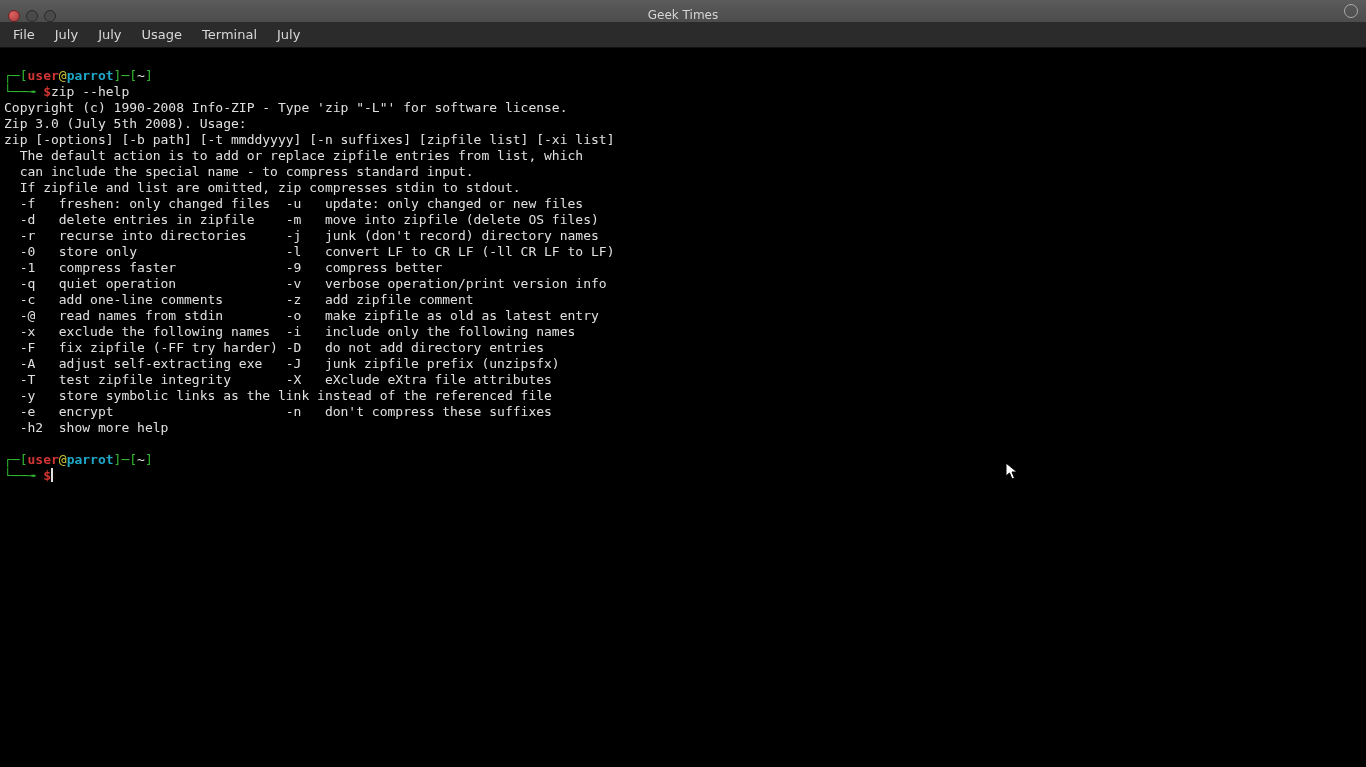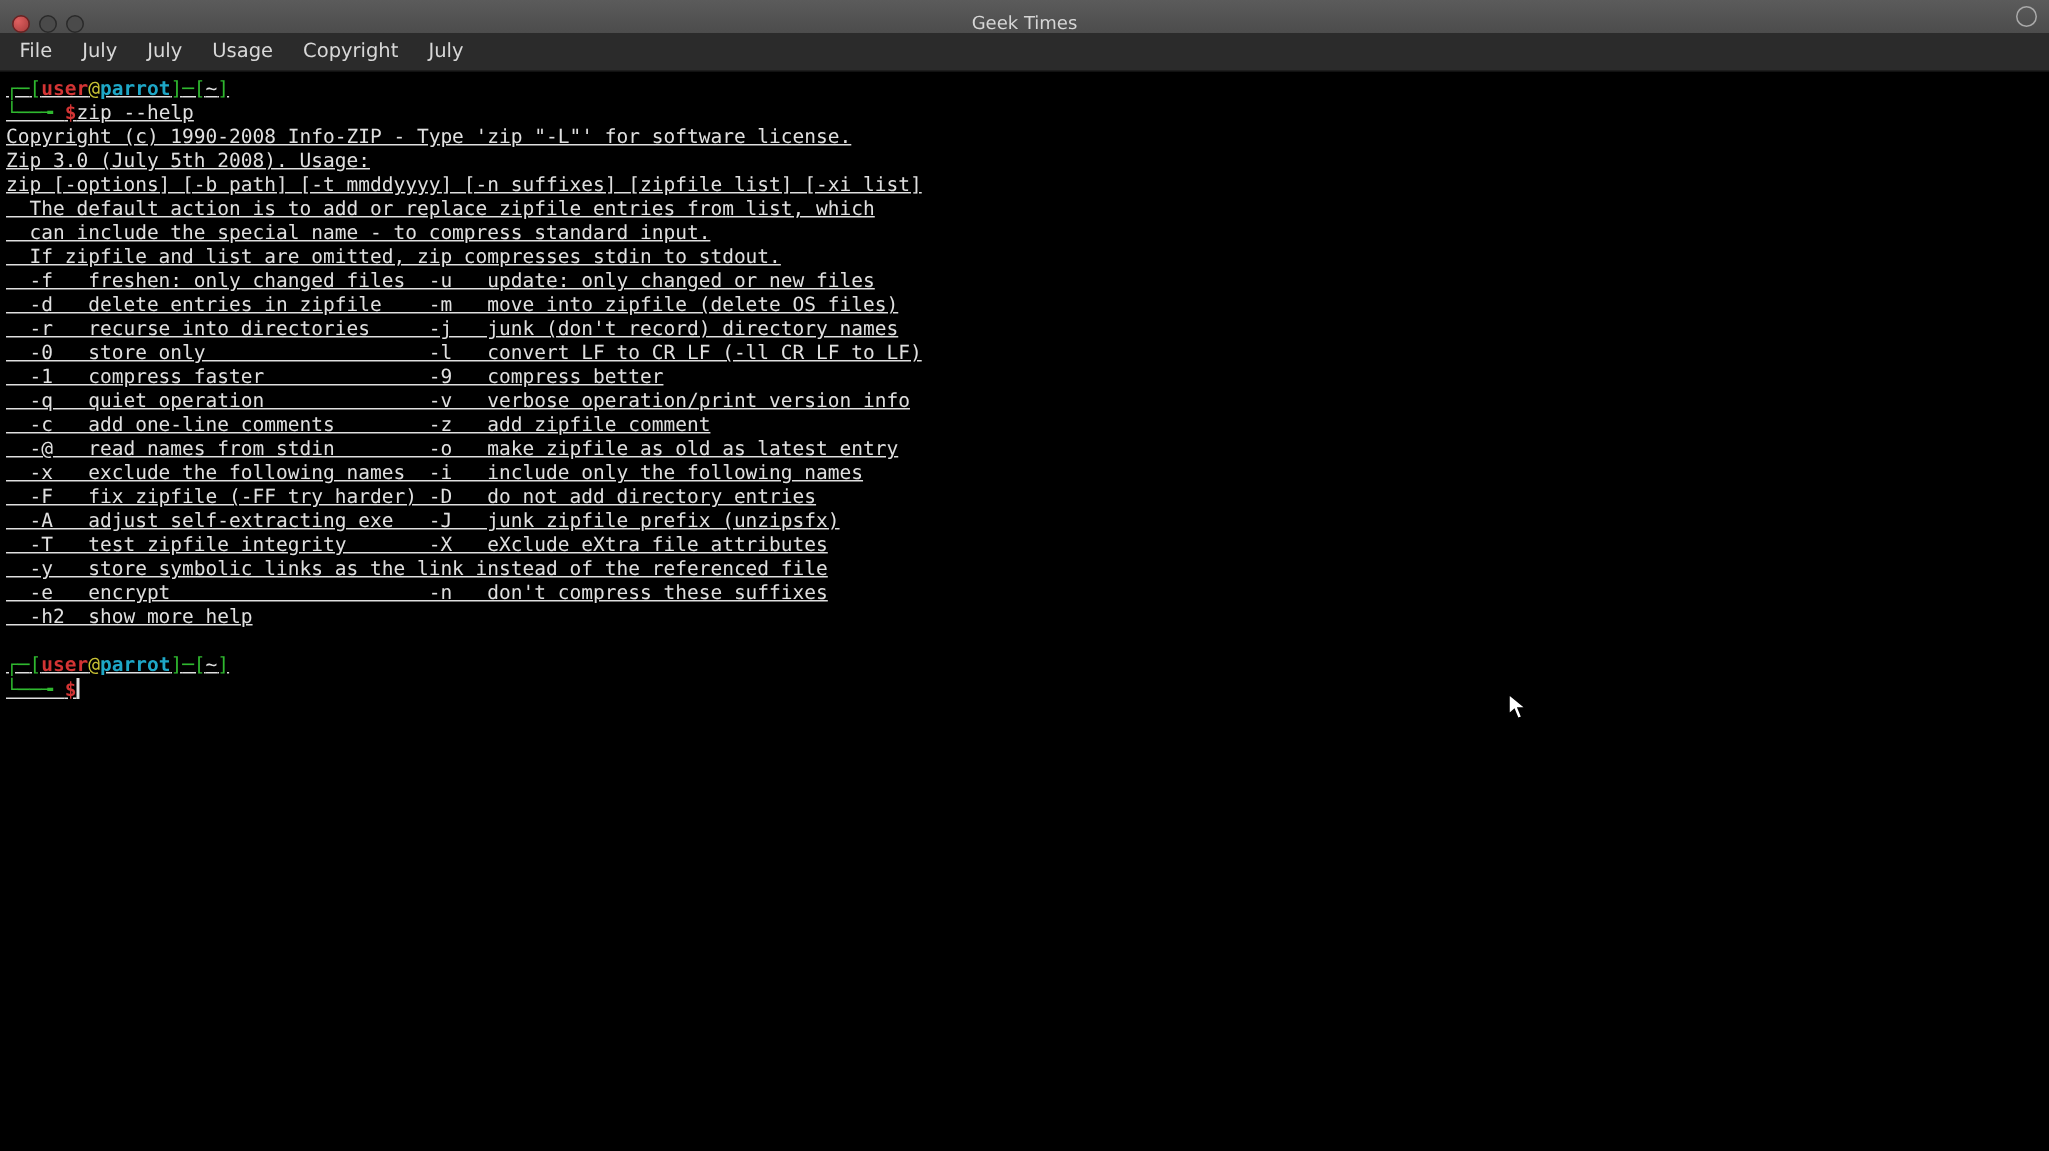--- a/index.html
+++ b/index.html
@@ -64,26 +64,25 @@
     border-bottom: 1px solid #111;
     text-align: right;
   }
   .menu-item {
     padding: 3px 9px;
     cursor: default;
   }
   .terminal {
     background: #000;
     color: #e0e0e0;
-    padding: 4px 4px;
+    padding: 20px 4px;
     line-height: 16px;
     height: calc(100% - 48px);
     white-space: pre;
     font-size: 13px;
-    text-decoration: underline;
   }
   .red { color: #d33434; }
   .cyan { color: #1ea7c7; }
   .green { color: #2fb82f; }
   .yellow { color: #c7c134; }
   .white { color: #e0e0e0; }
   .bold { font-weight: bold; }
   .cursor {
     display: inline-block;
     width: 2px;
@@ -109,21 +108,21 @@
   </div>
   <div class="title-center">Geek Times</div>
   <div class="right-circle"></div>
 </div>
 
 <div class="menubar">
   <div class="menu-item">File</div>
   <div class="menu-item">July</div>
   <div class="menu-item">July</div>
   <div class="menu-item">Usage</div>
-  <div class="menu-item">Copyright</div>
+  <div class="menu-item">Terminal</div>
   <div class="menu-item">July</div>
 </div>
 
 <div class="terminal"><span class="green">┌─</span><span class="green">[</span><span class="red bold">user</span><span class="yellow">@</span><span class="cyan bold">parrot</span><span class="green">]</span><span class="green">─[</span><span class="white">~</span><span class="green">]</span>
 <span class="green">└──╼ </span><span class="red bold">$</span><span class="white">zip --help</span>
 <span>Copyright (c) 1990-2008 Info-ZIP - Type 'zip "-L"' for software license.</span>
 <span>Zip 3.0 (July 5th 2008). Usage:</span>
 <span>zip [-options] [-b path] [-t mmddyyyy] [-n suffixes] [zipfile list] [-xi list]</span>
 <span>  The default action is to add or replace zipfile entries from list, which</span>
 <span>  can include the special name - to compress standard input.</span>

